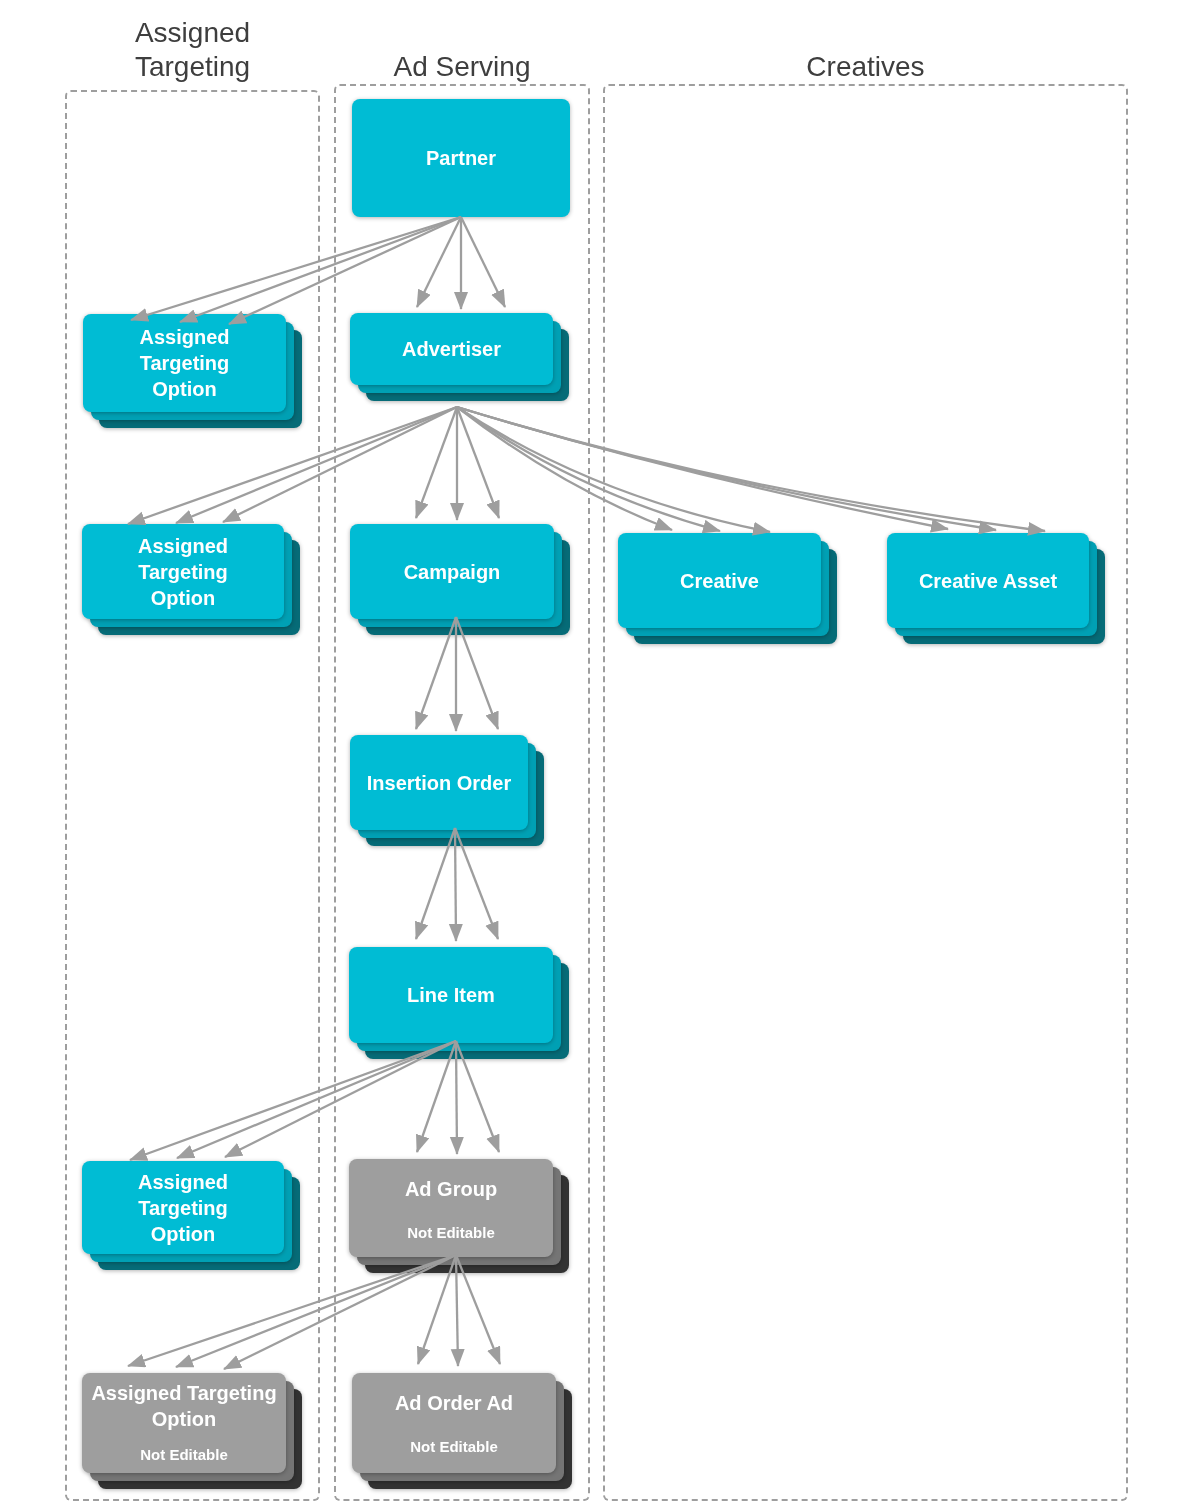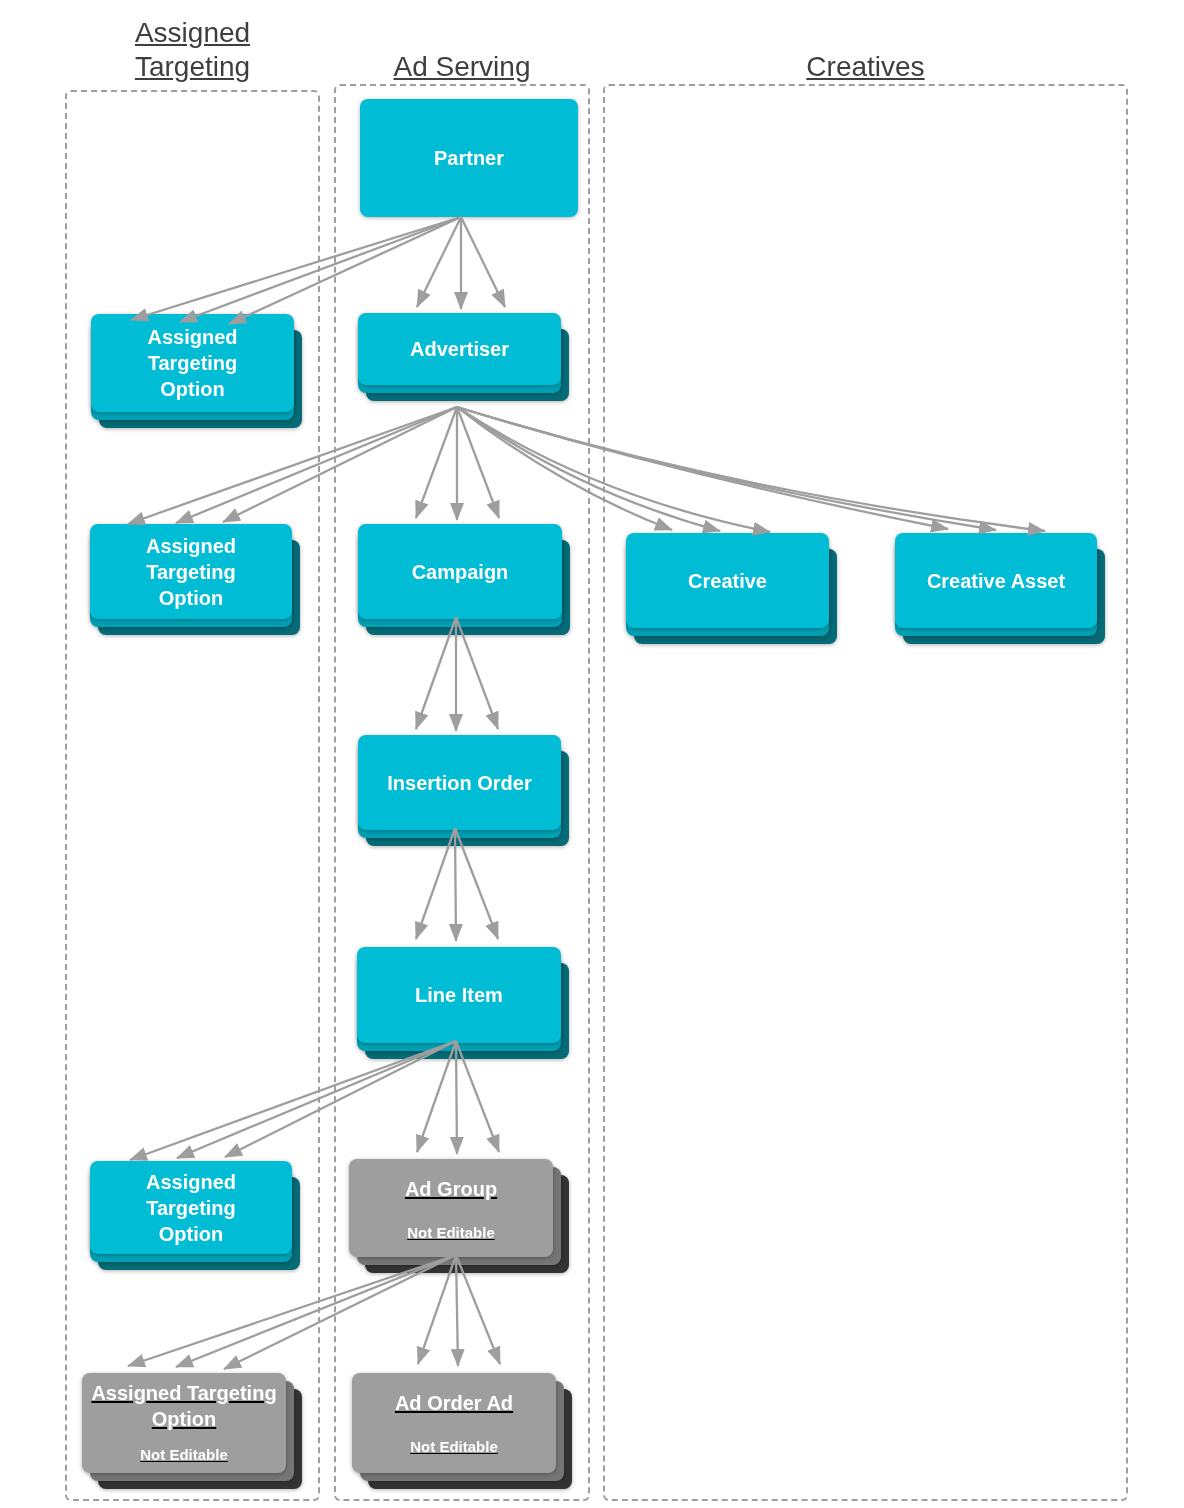--- a/index.html
+++ b/index.html
@@ -10,37 +10,37 @@
   *{box-sizing:border-box;margin:0;padding:0;}
   html,body{background:#ffffff;}
   body{font-family:"Liberation Sans","DejaVu Sans",sans-serif;}
   .canvas{position:relative;width:1184px;height:1508px;background:#fff;overflow:hidden;}
 
   
   .column{position:absolute;border:2px dashed var(--c-border);border-radius:6px;z-index:1;}
 
   
   .col-header{position:absolute;top:0;height:84px;display:flex;align-items:flex-end;justify-content:center;
-    z-index:2;color:var(--c-header);font-size:28px;line-height:1.22;text-align:center;text-decoration:underline;}
+    z-index:2;color:var(--c-header);font-size:28px;line-height:1.22;text-align:center;}
   .col-header .hd{display:block;}
   .col-header .narrow{max-width:180px;}
 
   
   .node{position:absolute;z-index:2;}
   .layer{position:absolute;border-radius:8px;box-shadow:0 1px 4px rgba(0,0,0,.3);}
   .layer.l3{left:16px;top:16px;width:100%;height:100%;}
   .layer.l2{left:8px;top:8px;width:100%;height:100%;}
   .layer.main{left:0;top:0;width:100%;height:100%;display:flex;flex-direction:column;
     align-items:center;justify-content:center;text-align:center;}
   .node.editable .l3{background:var(--c-edit-dark);}
   .node.editable .l2{background:var(--c-edit-mid);}
-  .node.editable .main{background:var(--c-edit-top);margin-left:8px;}
+  .node.editable .main{background:var(--c-edit-top);}
   .node.noedit .l3{background:var(--c-gray-dark);}
   .node.noedit .l2{background:var(--c-gray-mid);}
-  .node.noedit .main{background:var(--c-gray-top);text-decoration:underline;}
+  .node.noedit .main{background:var(--c-gray-top);}
   .label{color:var(--c-label);font-weight:bold;font-size:20px;line-height:26px;}
   .sublabel{color:var(--c-label);font-weight:bold;font-size:15px;line-height:19px;}
   .node.ato .label{max-width:124px;}
   .node.ato-wide .label{max-width:186px;}
   .node.has-sub .main{justify-content:flex-start;padding-top:17px;gap:21px;}
   .node.ato-wide.has-sub .main{padding-top:7px;gap:13px;}
 
   
   #arrow-layer{position:absolute;left:0;top:0;z-index:3;pointer-events:none;}
   #arrow-layer path.edge{stroke:var(--c-arrow);stroke-width:2.3;fill:none;}
@@ -179,21 +179,21 @@
   </div>
 
   <div class="node editable" style="left:887px;top:533px;width:202px;height:95px">
     <div class="layer l3"></div>
     <div class="layer l2"></div>
     <div class="layer main">
       <span class="label">Creative Asset</span>
     </div>
   </div>
 
-  <div class="node editable" style="left:350px;top:735px;width:203px;height:95px">
+  <div class="node editable" style="left:350px;top:735px;width:178px;height:95px">
     <div class="layer l3"></div>
     <div class="layer l2"></div>
     <div class="layer main">
       <span class="label">Insertion Order</span>
     </div>
   </div>
 
   <div class="node editable" style="left:349px;top:947px;width:204px;height:96px">
     <div class="layer l3"></div>
     <div class="layer l2"></div>

